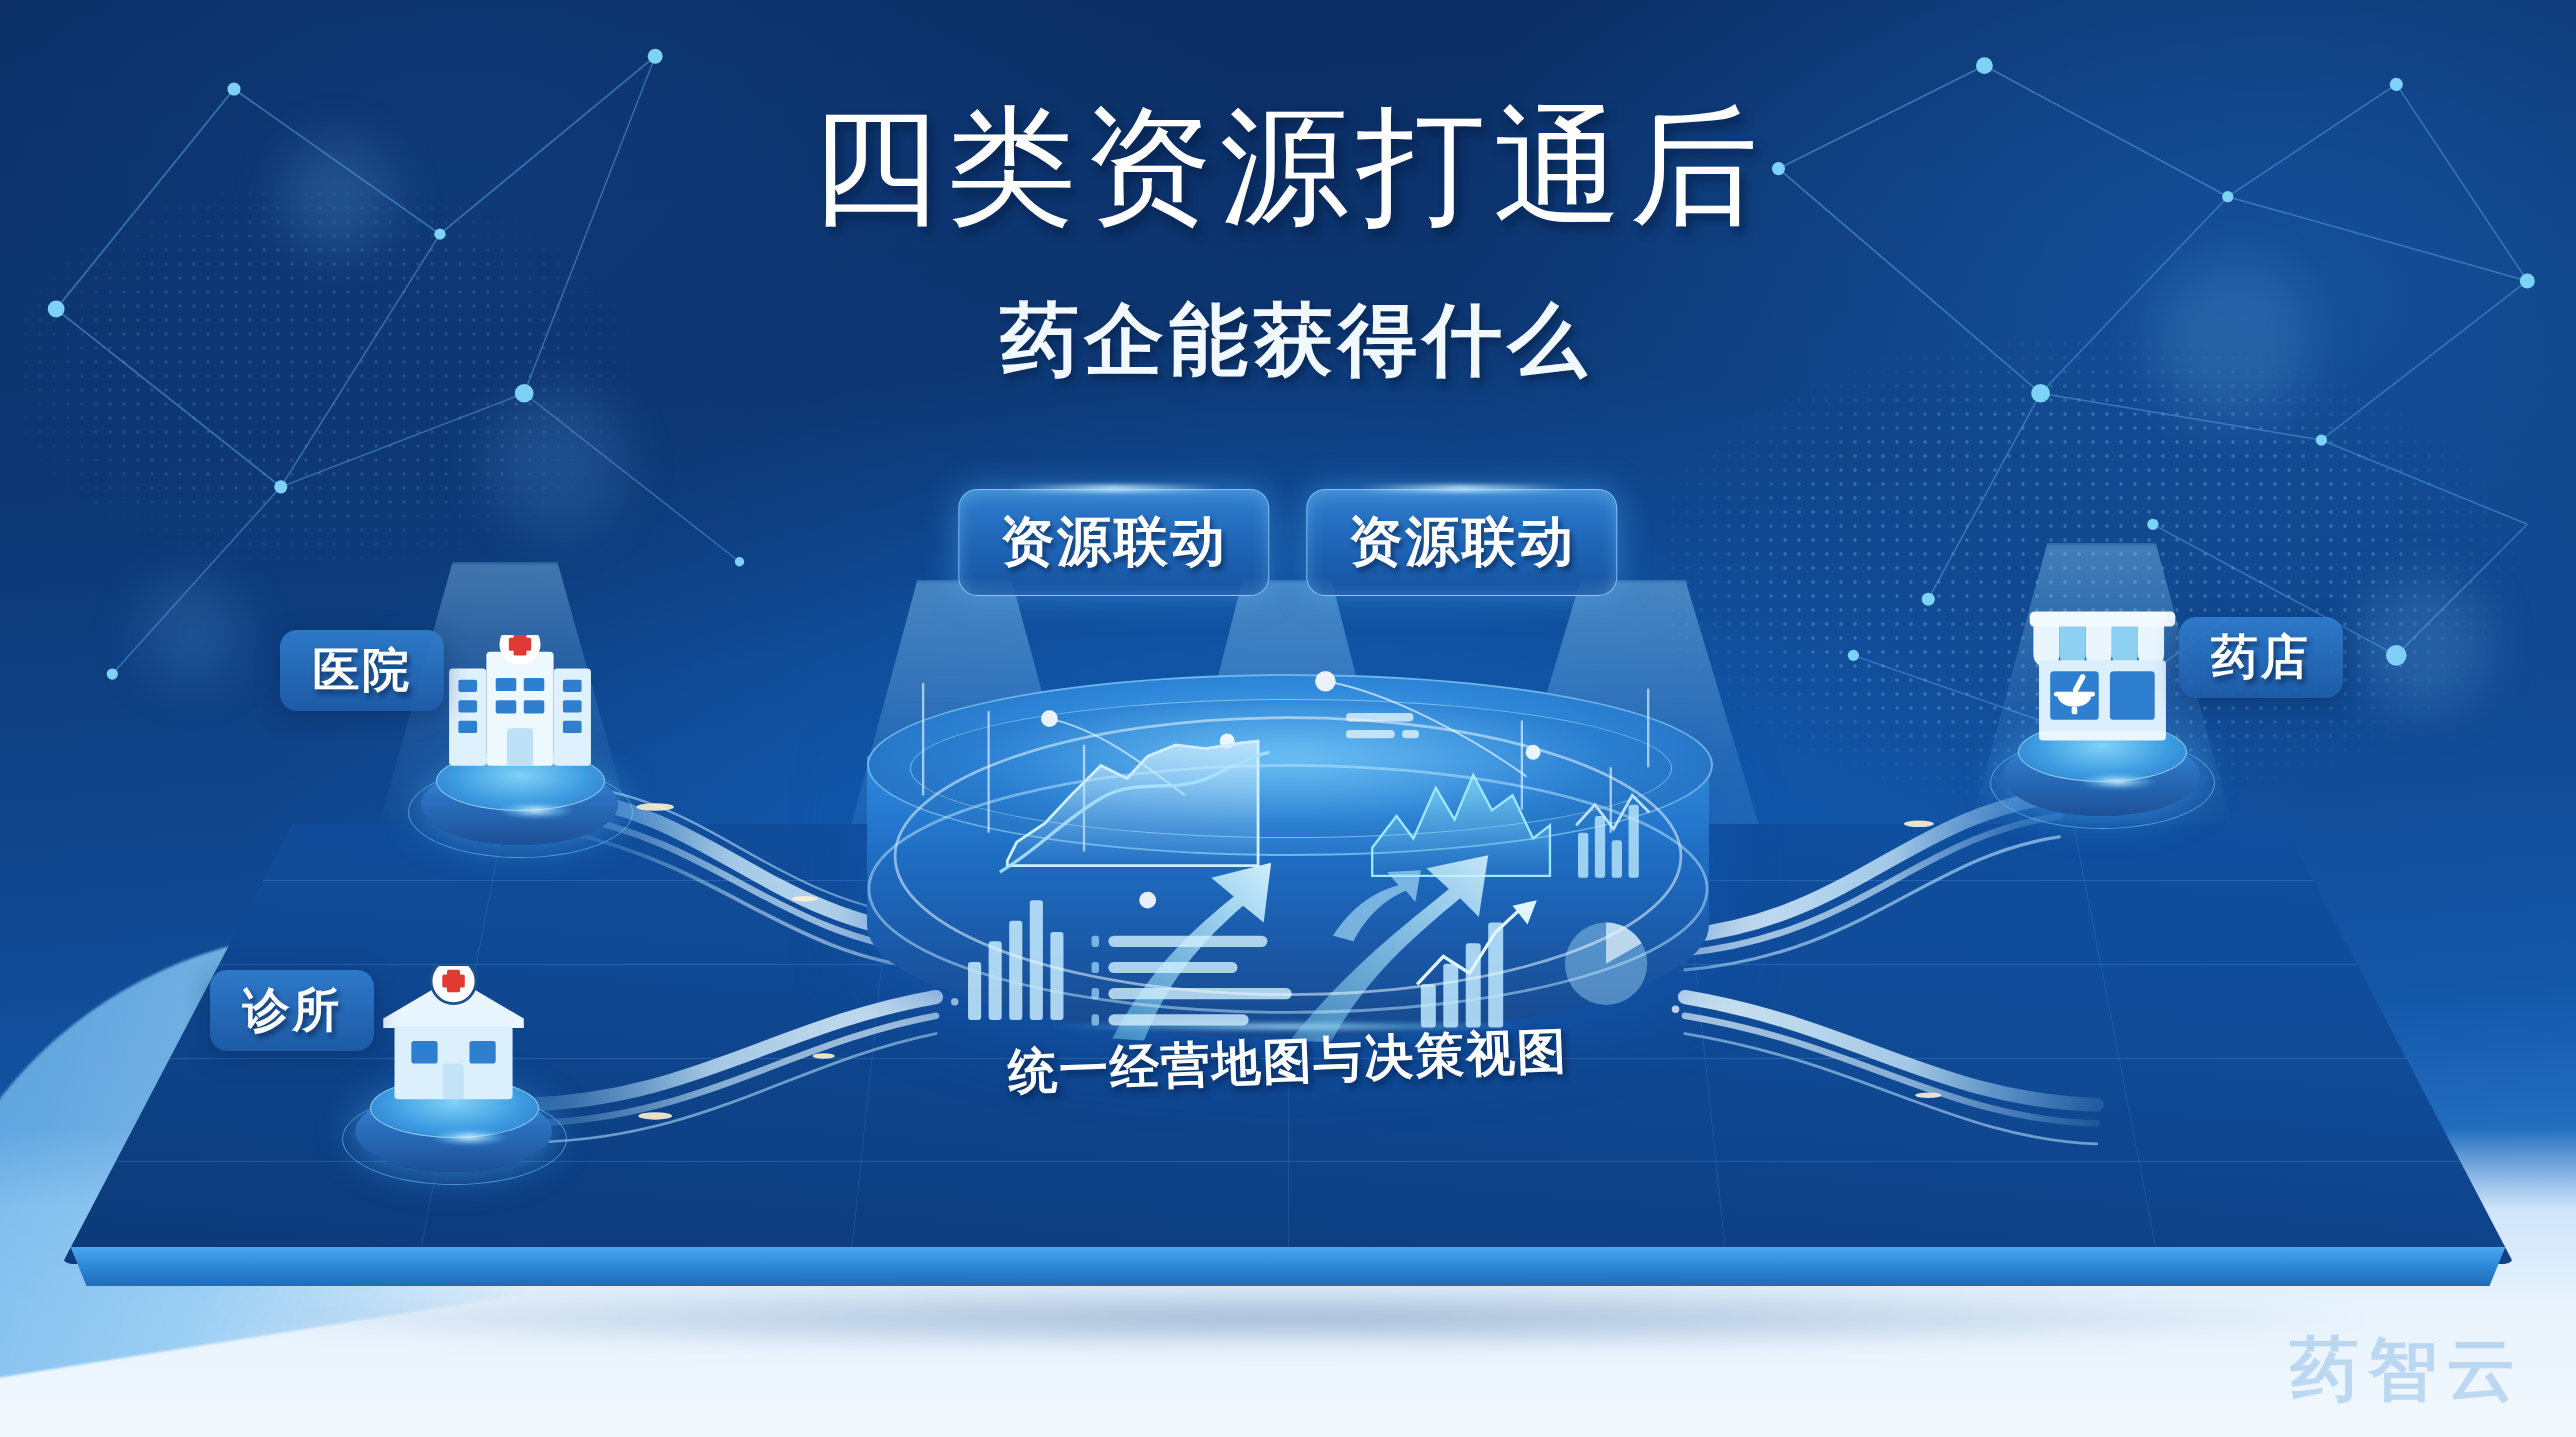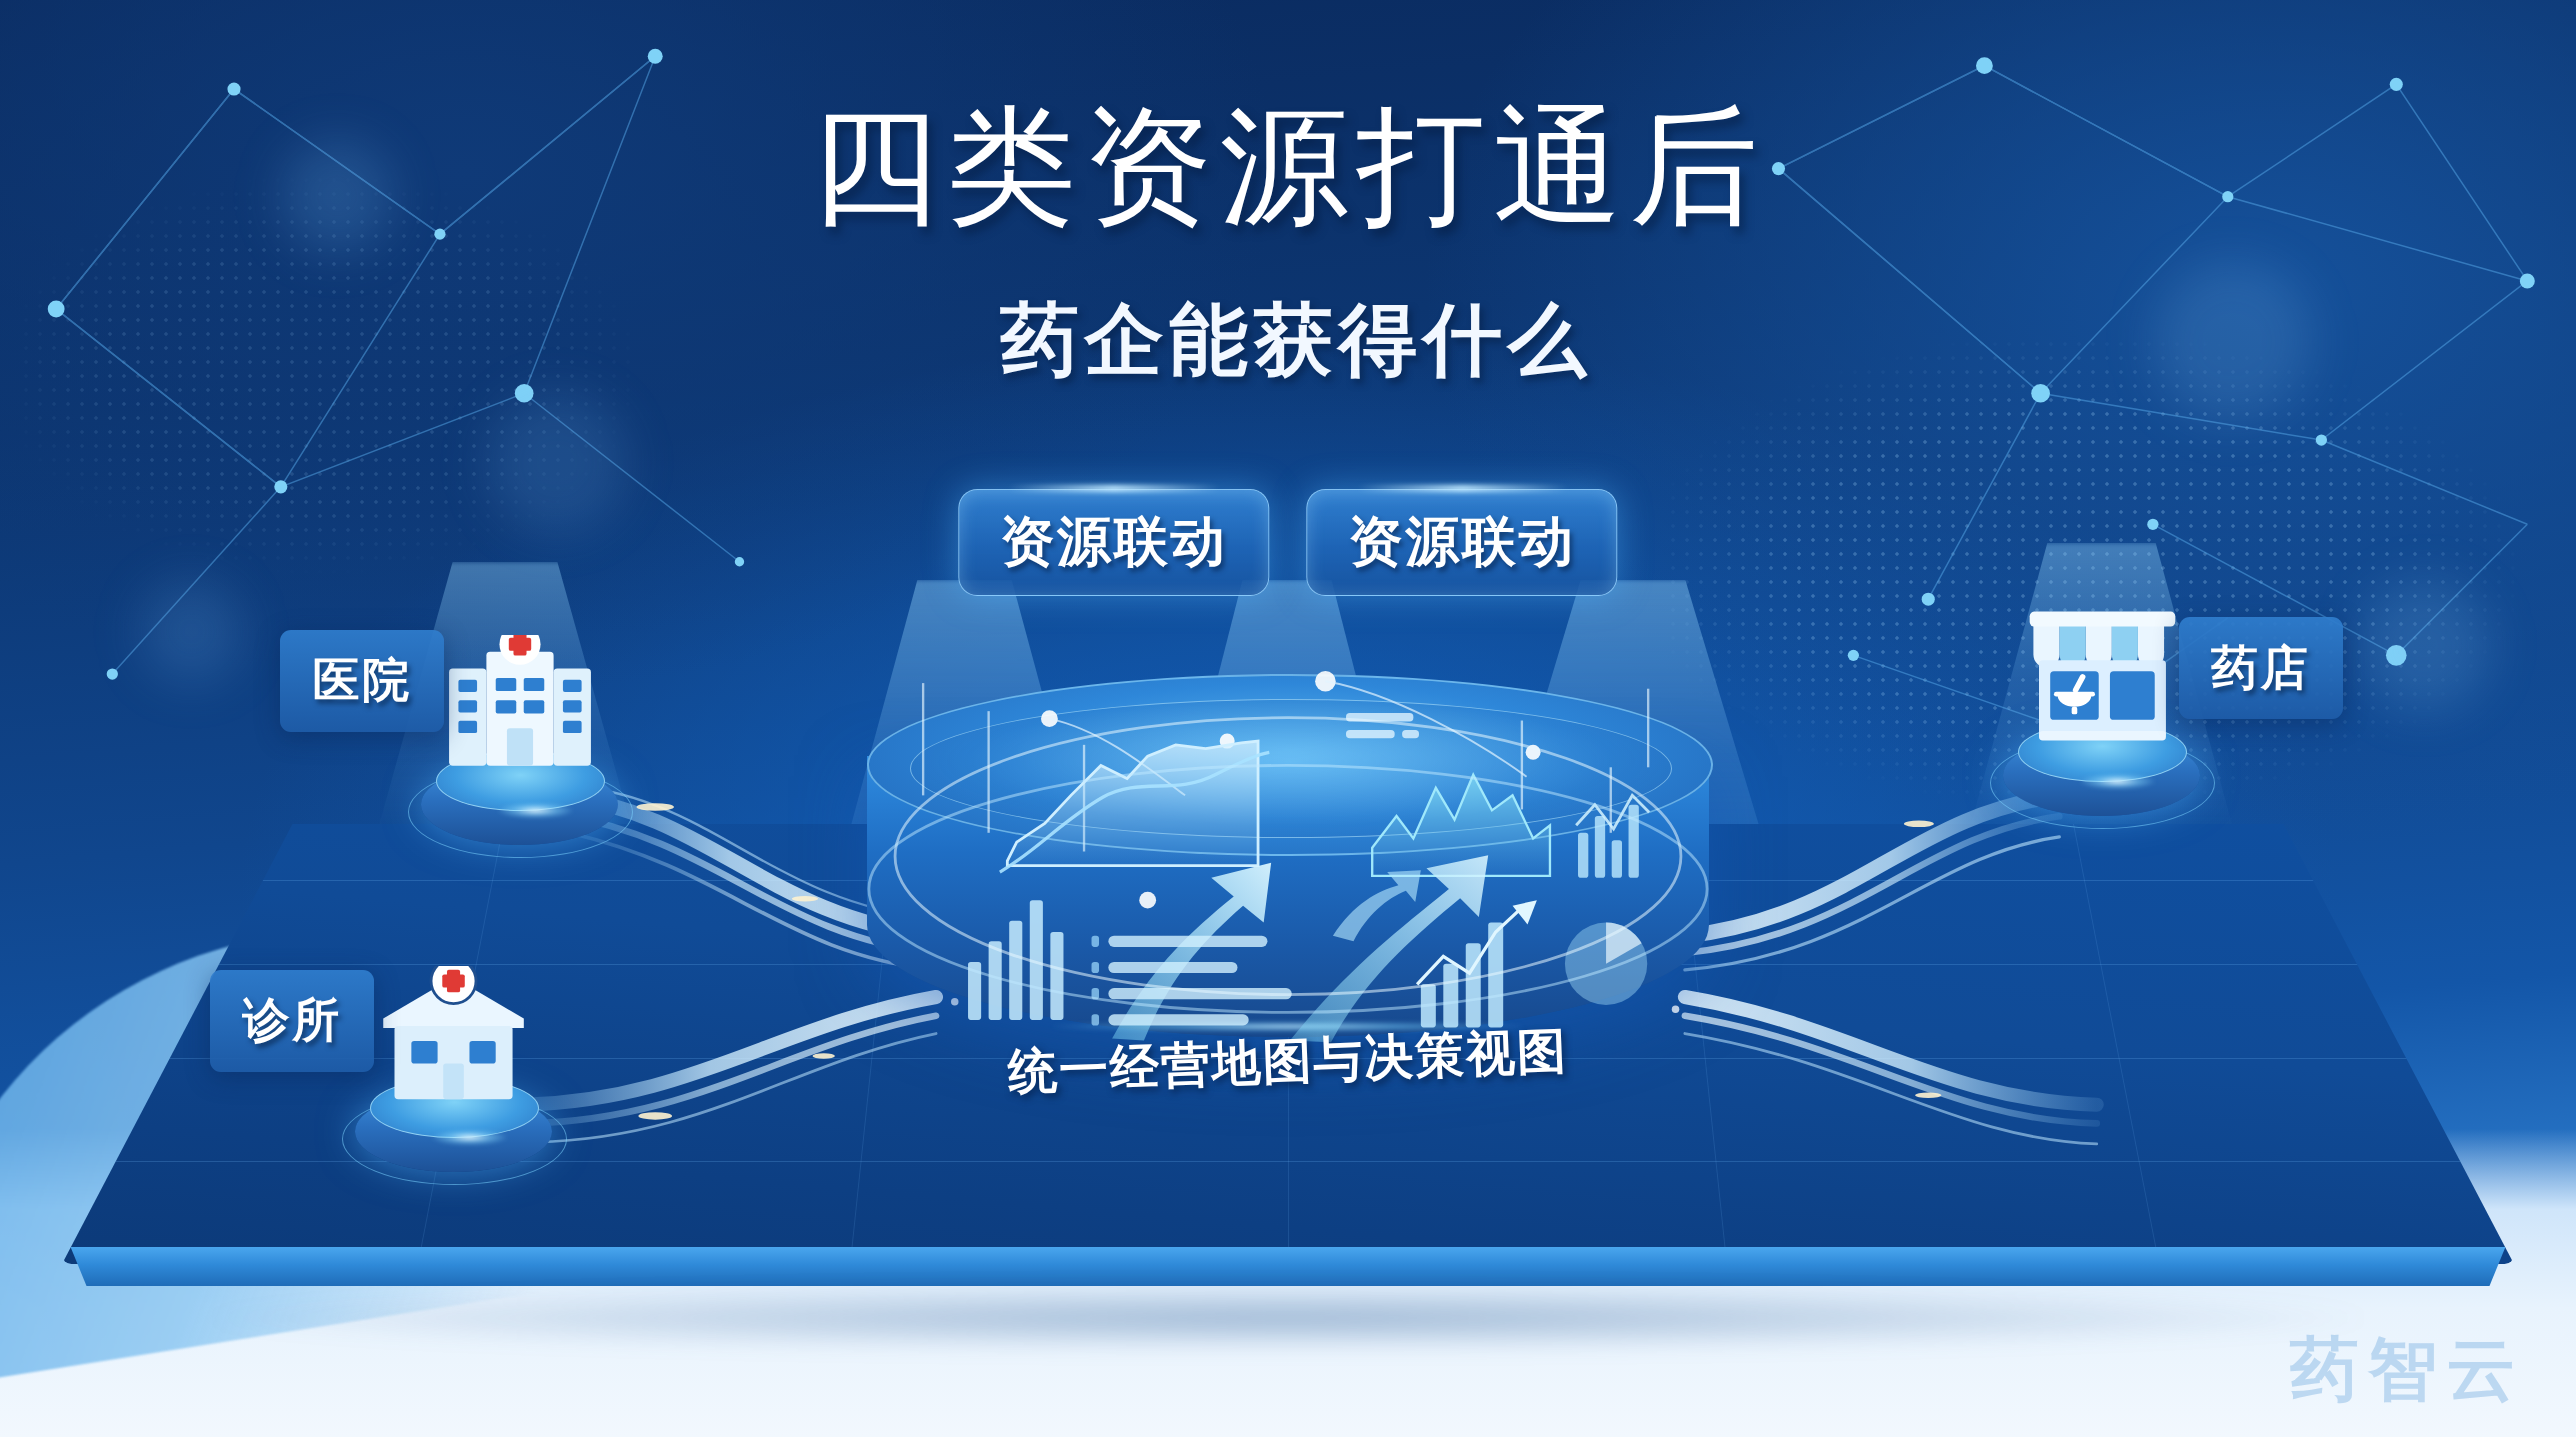--- a/index.html
+++ b/index.html
@@ -159,22 +159,22 @@
     border:1.9px solid rgba(130,215,255,.55);
   }
   .ped-spark{
     position:absolute;left:40%;bottom:34px;width:75px;height:15px;border-radius:50%;
     background:radial-gradient(ellipse at center,#e6f7ff 0%,rgba(140,220,255,.5) 40%,rgba(140,220,255,0) 75%);
     filter:blur(1.9px);
   }
   .node-icon{position:absolute;left:50%;bottom:77px;transform:translateX(-50%);}
 
   .node-tag{
-    position:absolute;height:102px;display:flex;align-items:center;padding:0 32px;
-    border-radius:11px;color:#fff;font-size:47px;font-weight:bold;letter-spacing:2.8px;white-space:nowrap;
+    position:absolute;height:81px;display:flex;align-items:center;padding:0 32px;
+    border-radius:17px;color:#fff;font-size:47px;font-weight:bold;letter-spacing:2.8px;white-space:nowrap;
     background:linear-gradient(180deg,rgba(47,125,205,.92) 0%,rgba(30,92,168,.92) 100%);
     box-shadow:0 5.6px 24px rgba(8,40,90,.45);
     text-shadow:2.8px 3.7px 5.6px rgba(4,26,60,.6);
   }
 
   
   .watermark{
     position:absolute;right:51px;bottom:22.5px;
     font-size:69px;font-weight:bold;letter-spacing:9.4px;
     color:rgba(120,175,225,.42);

